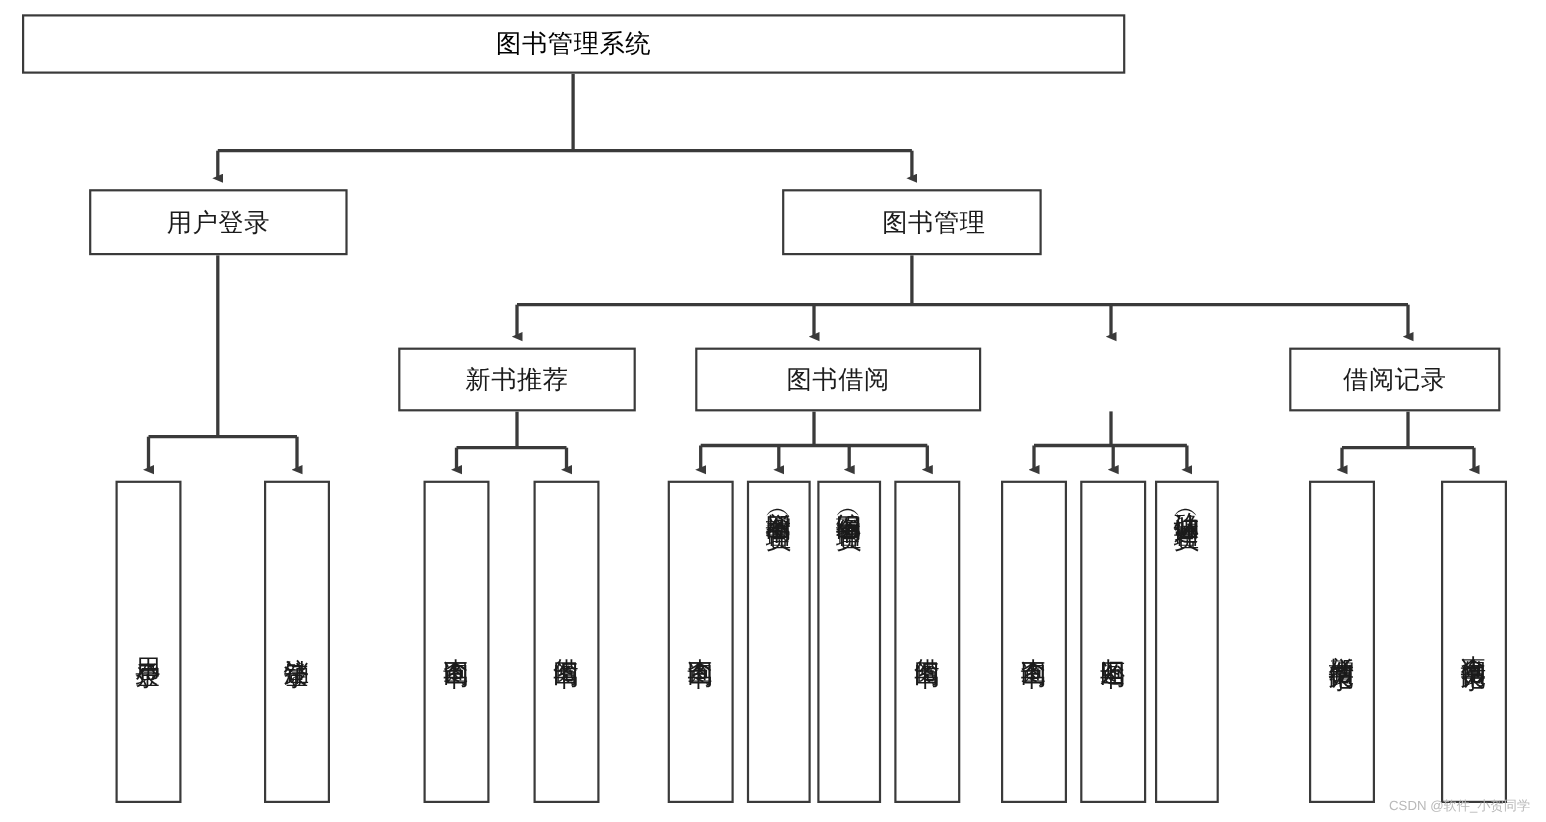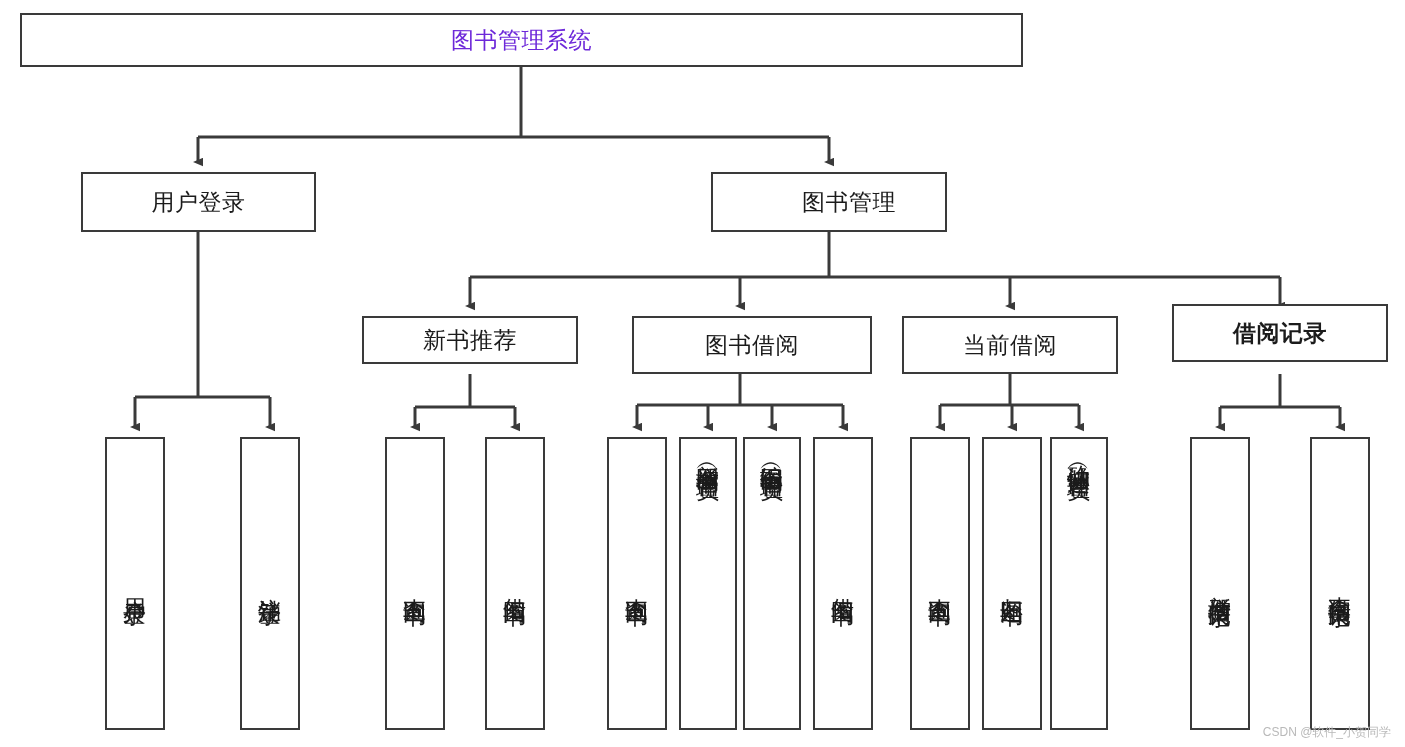--- a/index.html
+++ b/index.html
@@ -125,41 +125,38 @@
       <path d="M1012,405 L1012,427" marker-end="url(#arrow)"></path>
       <path d="M1079,405 L1079,427" marker-end="url(#arrow)"></path>
 
       <path d="M1280,374 L1280,407"></path>
       <path d="M1220,407 L1340,407"></path>
       <path d="M1220,407 L1220,427" marker-end="url(#arrow)"></path>
       <path d="M1340,407 L1340,427" marker-end="url(#arrow)"></path>
     </g>
   </svg>
 
-  <div class="node root horizontal" style="left: 20px; top: 13px; width: 1003px; height: 54px; border-color: rgb(58, 58, 58); background: rgb(255, 255, 255); color: #6d28d9;">
+  <div class="node root horizontal" style="left: 20px; top: 13px; width: 1003px; height: 54px; border-color: rgb(58, 58, 58); background: rgb(255, 255, 255); color: #000000; font-family: Liberation Serif, serif;">
     <span class="node-label">图书管理系统</span>
   </div>
 
   <div class="node horizontal" style="left: 81px; top: 172px; width: 235px; height: 60px; border-color: rgb(58, 58, 58); background: rgb(255, 255, 255); color: rgb(27, 27, 27);">
     <span class="node-label">用户登录</span>
   </div>
   <div class="node horizontal" style="left: 711px; top: 172px; width: 236px; height: 60px; border-color: rgb(58, 58, 58); background: rgb(255, 255, 255); color: rgb(27, 27, 27); padding-left: 40px;">
     <span class="node-label">图书管理</span>
   </div>
 
-  <div class="node horizontal" style="left: 362px; top: 316px; width: 216px; height: 48px; border-color: rgb(58, 58, 58); background: rgb(255, 255, 255); color: rgb(27, 27, 27);">
+  <div class="node horizontal" style="left: 362px; top: 316px; width: 216px; height: 58px; border-color: rgb(58, 58, 58); background: rgb(255, 255, 255); color: rgb(27, 27, 27);">
     <span class="node-label">新书推荐</span>
   </div>
-  <div class="node horizontal" style="left: 632px; top: 316px; width: 240px; height: 58px; border-color: rgb(58, 58, 58); background: rgb(255, 255, 255); color: rgb(27, 27, 27);">
+  <div class="node horizontal" style="left: 632px; top: 316px; width: 260px; height: 58px; border-color: rgb(58, 58, 58); background: rgb(255, 255, 255); color: rgb(27, 27, 27);">
     <span class="node-label">图书借阅</span>
   </div>
-  <div class="node horizontal" style="left: 902px; top: 316px; width: 216px; height: 58px; border-color: rgb(58, 58, 58); background: rgb(255, 255, 255); color: rgb(27, 27, 27);">
-    <span class="node-label">当前借阅</span>
-  </div>
-  <div class="node horizontal" style="left: 1172px; top: 304px; width: 216px; height: 58px; border-color: rgb(58, 58, 58); background: rgb(255, 255, 255); color: rgb(27, 27, 27); font-weight: bold;">
+  <div class="node horizontal" style="left: 1172px; top: 316px; width: 192px; height: 58px; border-color: rgb(58, 58, 58); background: rgb(255, 255, 255); color: rgb(27, 27, 27);">
     <span class="node-label">借阅记录</span>
   </div>
 
   <div class="node vertical centered" style="left: 105px; top: 437px; width: 60px; height: 293px; border-color: rgb(58, 58, 58); background: rgb(255, 255, 255); color: rgb(27, 27, 27);">
     <span class="node-label">用户登录</span>
   </div>
   <div class="node vertical centered" style="left: 240px; top: 437px; width: 60px; height: 293px; border-color: rgb(58, 58, 58); background: rgb(255, 255, 255); color: rgb(27, 27, 27);">
     <span class="node-label">注销登录</span>
   </div>
   <div class="node vertical centered" style="left: 385px; top: 437px; width: 60px; height: 293px; border-color: rgb(58, 58, 58); background: rgb(255, 255, 255); color: rgb(27, 27, 27);">

